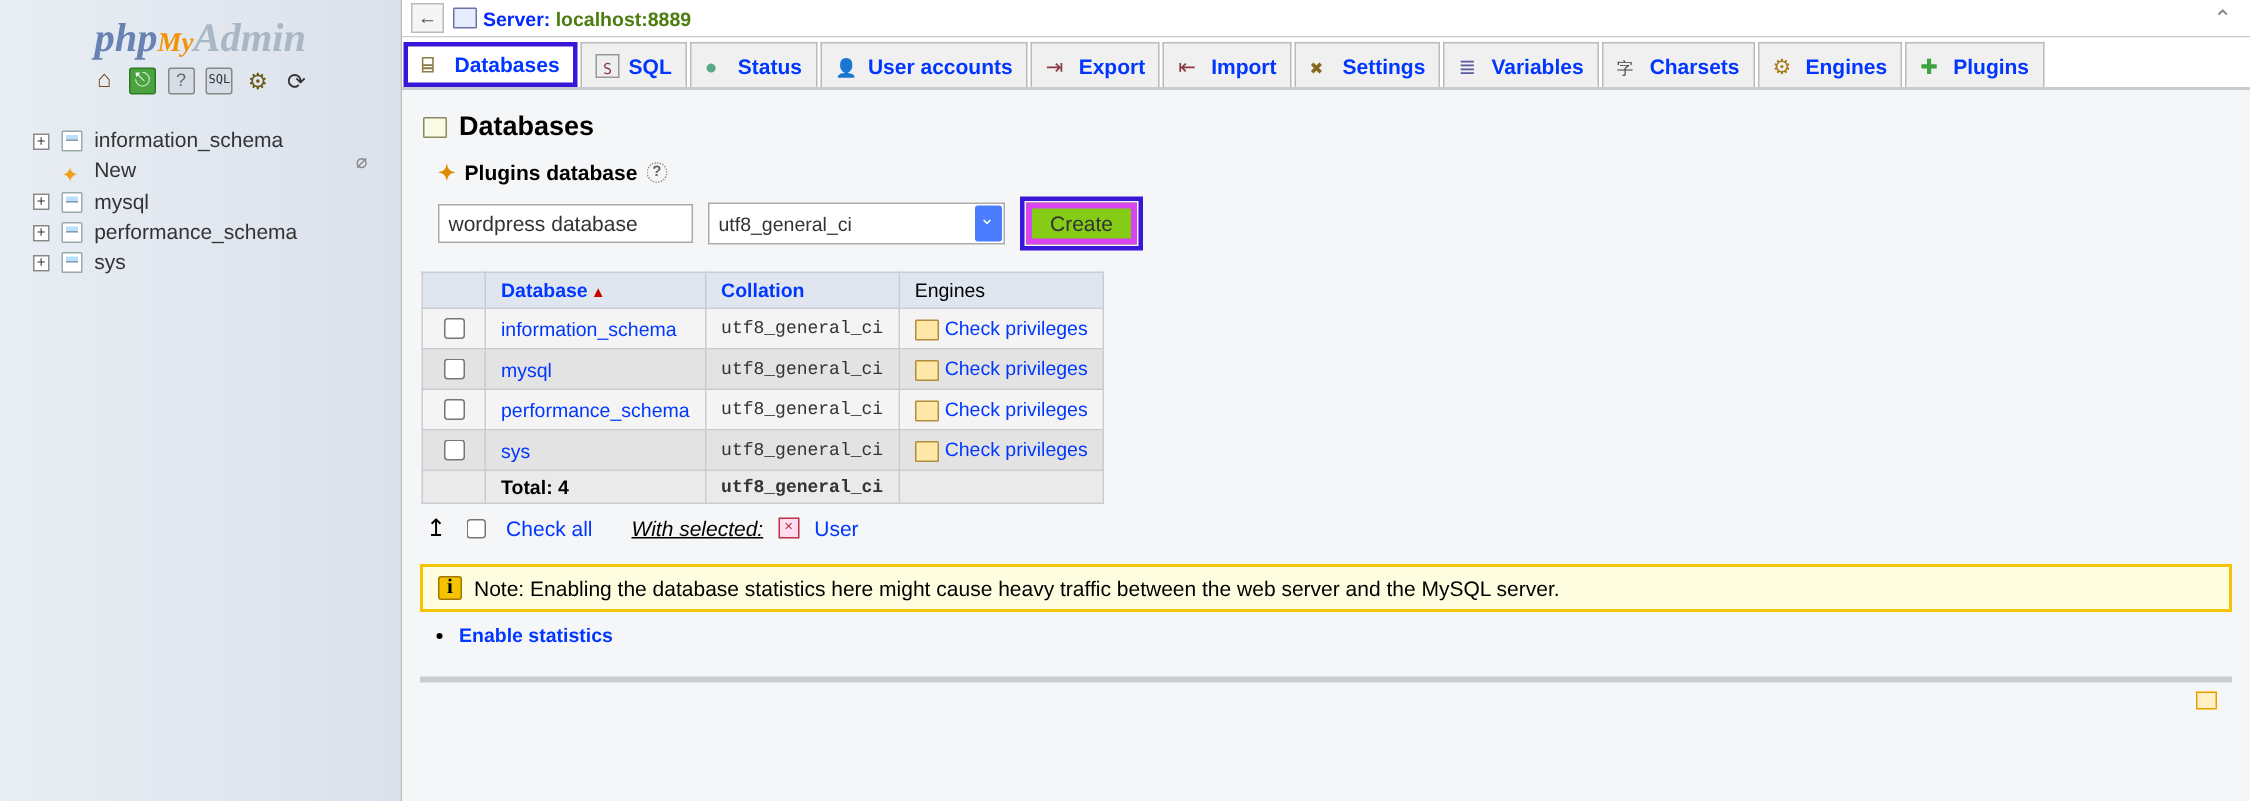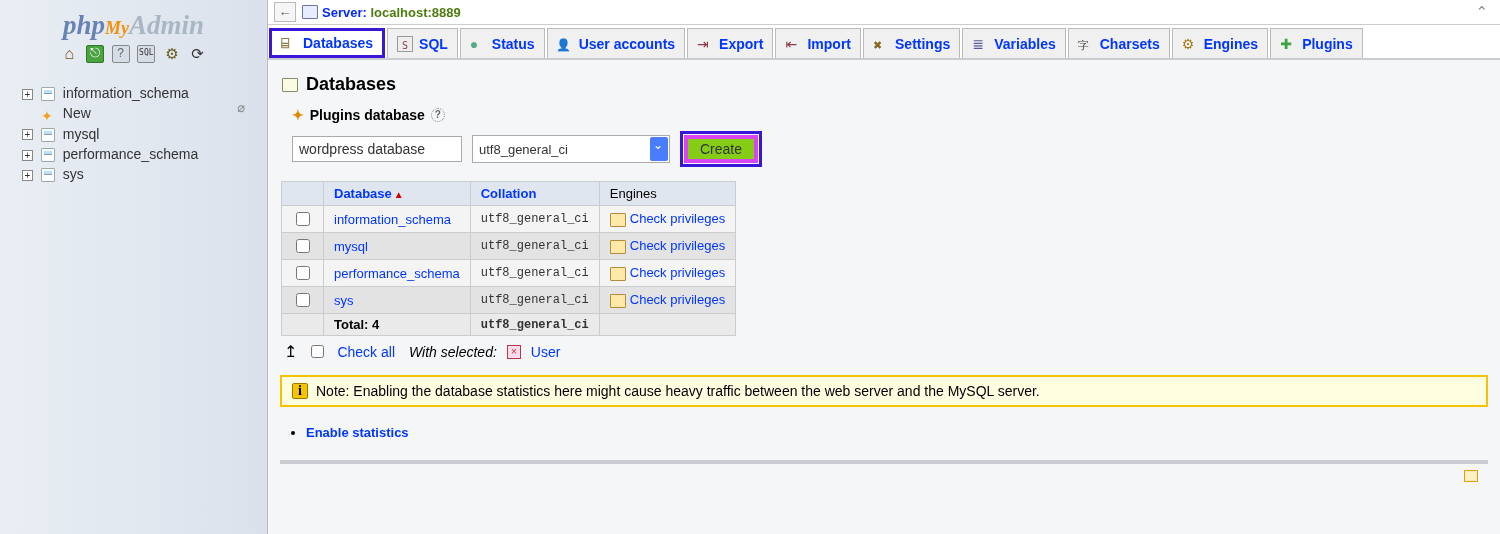--- a/index.html
+++ b/index.html
@@ -100,21 +100,21 @@
   .sort-asc { color:#c00; font-size:10px; margin-left:2px;}
 
   .tblfoot { display:flex; align-items:center; gap:10px; margin:6px 0 0 6px; font-size:14px;}
   .tblfoot .arrow { font-size:16px; color:#000;}
   .tblfoot .drop { color:#0036ff; }
   .tblfoot .dropico { display:inline-block; width:14px; height:14px; border:1px solid #b34; background:#fde; text-align:center; font-size:10px; color:#b34; line-height:12px;}
 
   .note { margin:14px 2px 8px 2px; border:2px solid #f4c400; background:#fffde0; padding:6px 10px; display:flex; align-items:center; gap:8px; font-size:14px;}
   .note .nico{ display:inline-block; width:16px; height:16px; background:#f4c400; border:1px solid #a07800; border-radius:2px; text-align:center; font-weight:bold; font-family:serif; line-height:14px; color:#000;}
   ul.links { margin:8px 0 0 28px; padding:0;}
-  ul.links li{ margin:18px 0;}
+  ul.links li{ margin:8px 0;}
   .divider { border-top:4px solid #c9ccd1; margin:20px 2px 0 2px; position:relative;}
   .divider .mini { position:absolute; right:10px; top:6px; width:14px; height:12px; border:1px solid #e8a000; background:#fff1c4;}
 </style>
 </head>
 <body>
 
 <div class="container">
 
   <div class="sidebar">
     <div class="logo">
@@ -281,21 +281,21 @@
             <td class="mono">utf8_general_ci</td>
             <td></td>
           </tr>
         </tbody>
       </table>
 
       <div class="tblfoot">
         <span class="arrow">↥</span>
         <input type="checkbox" style="">
         <a href="#">Check all</a>
-        <span style="margin-left:4px; font-style:italic;">With selected:</span>
+        <span style="margin-left:16px; font-style:italic;text-decoration:underline;">With selected:</span>
         <span class="dropico">×</span>
         <a href="#" class="drop">User</a>
       </div>
 
       <div class="note">
         <span class="nico">i</span>
         <span>Note: Enabling the database statistics here might cause heavy traffic between the web server and the MySQL server.</span>
       </div>
 
       <ul class="links">

